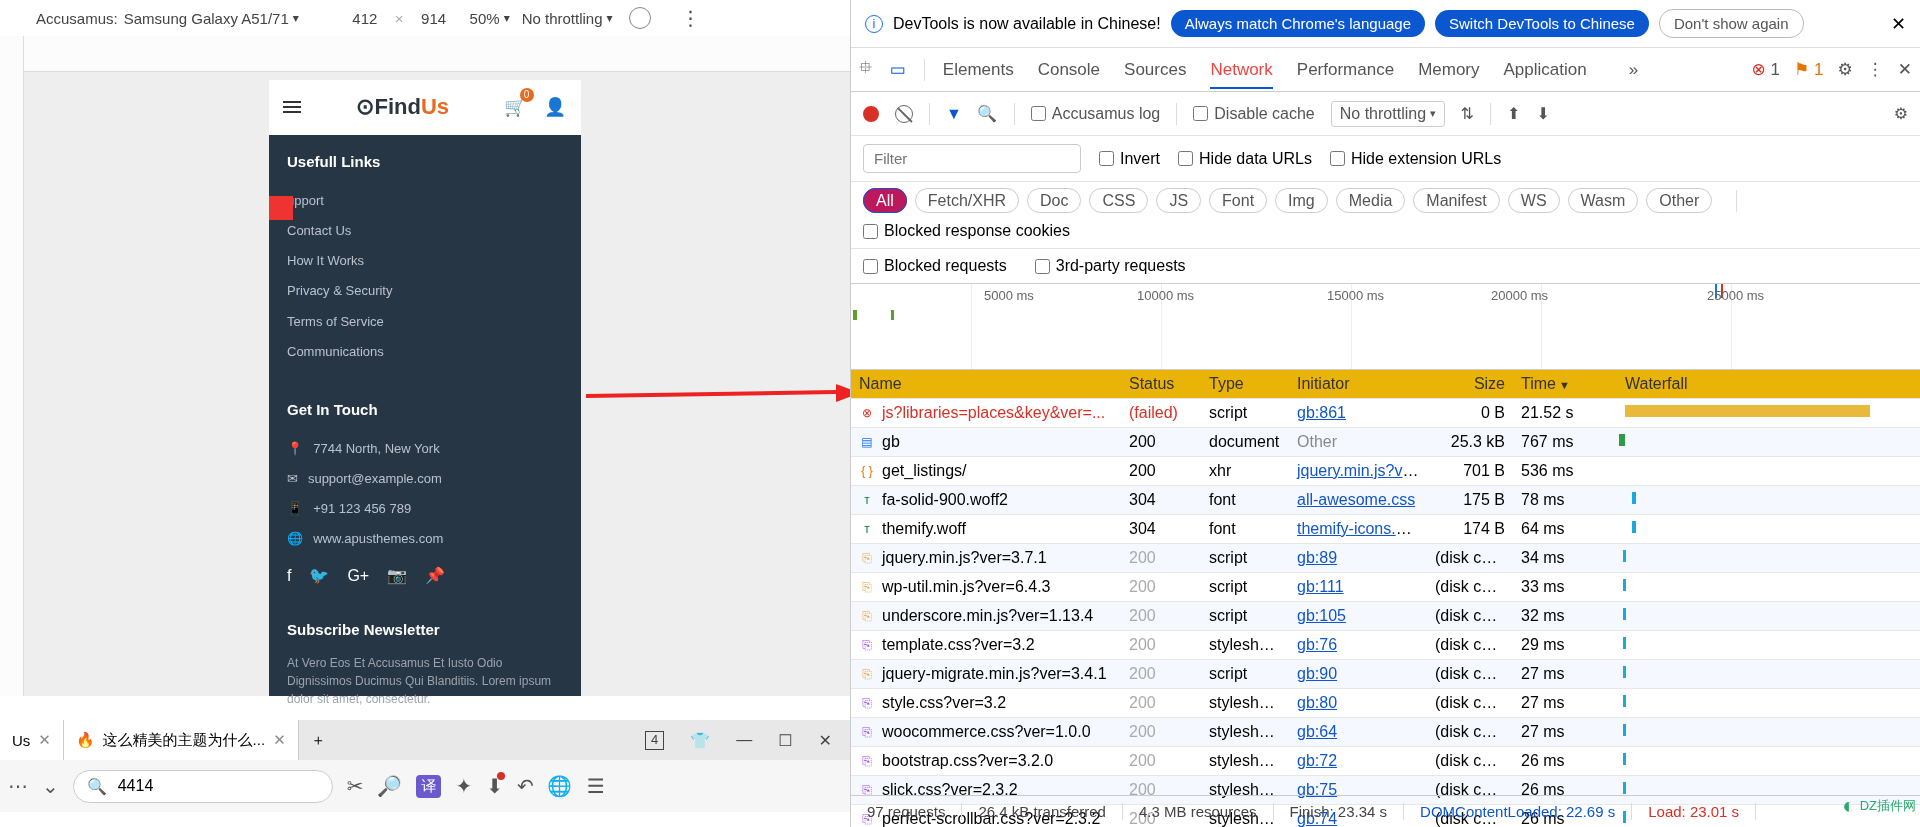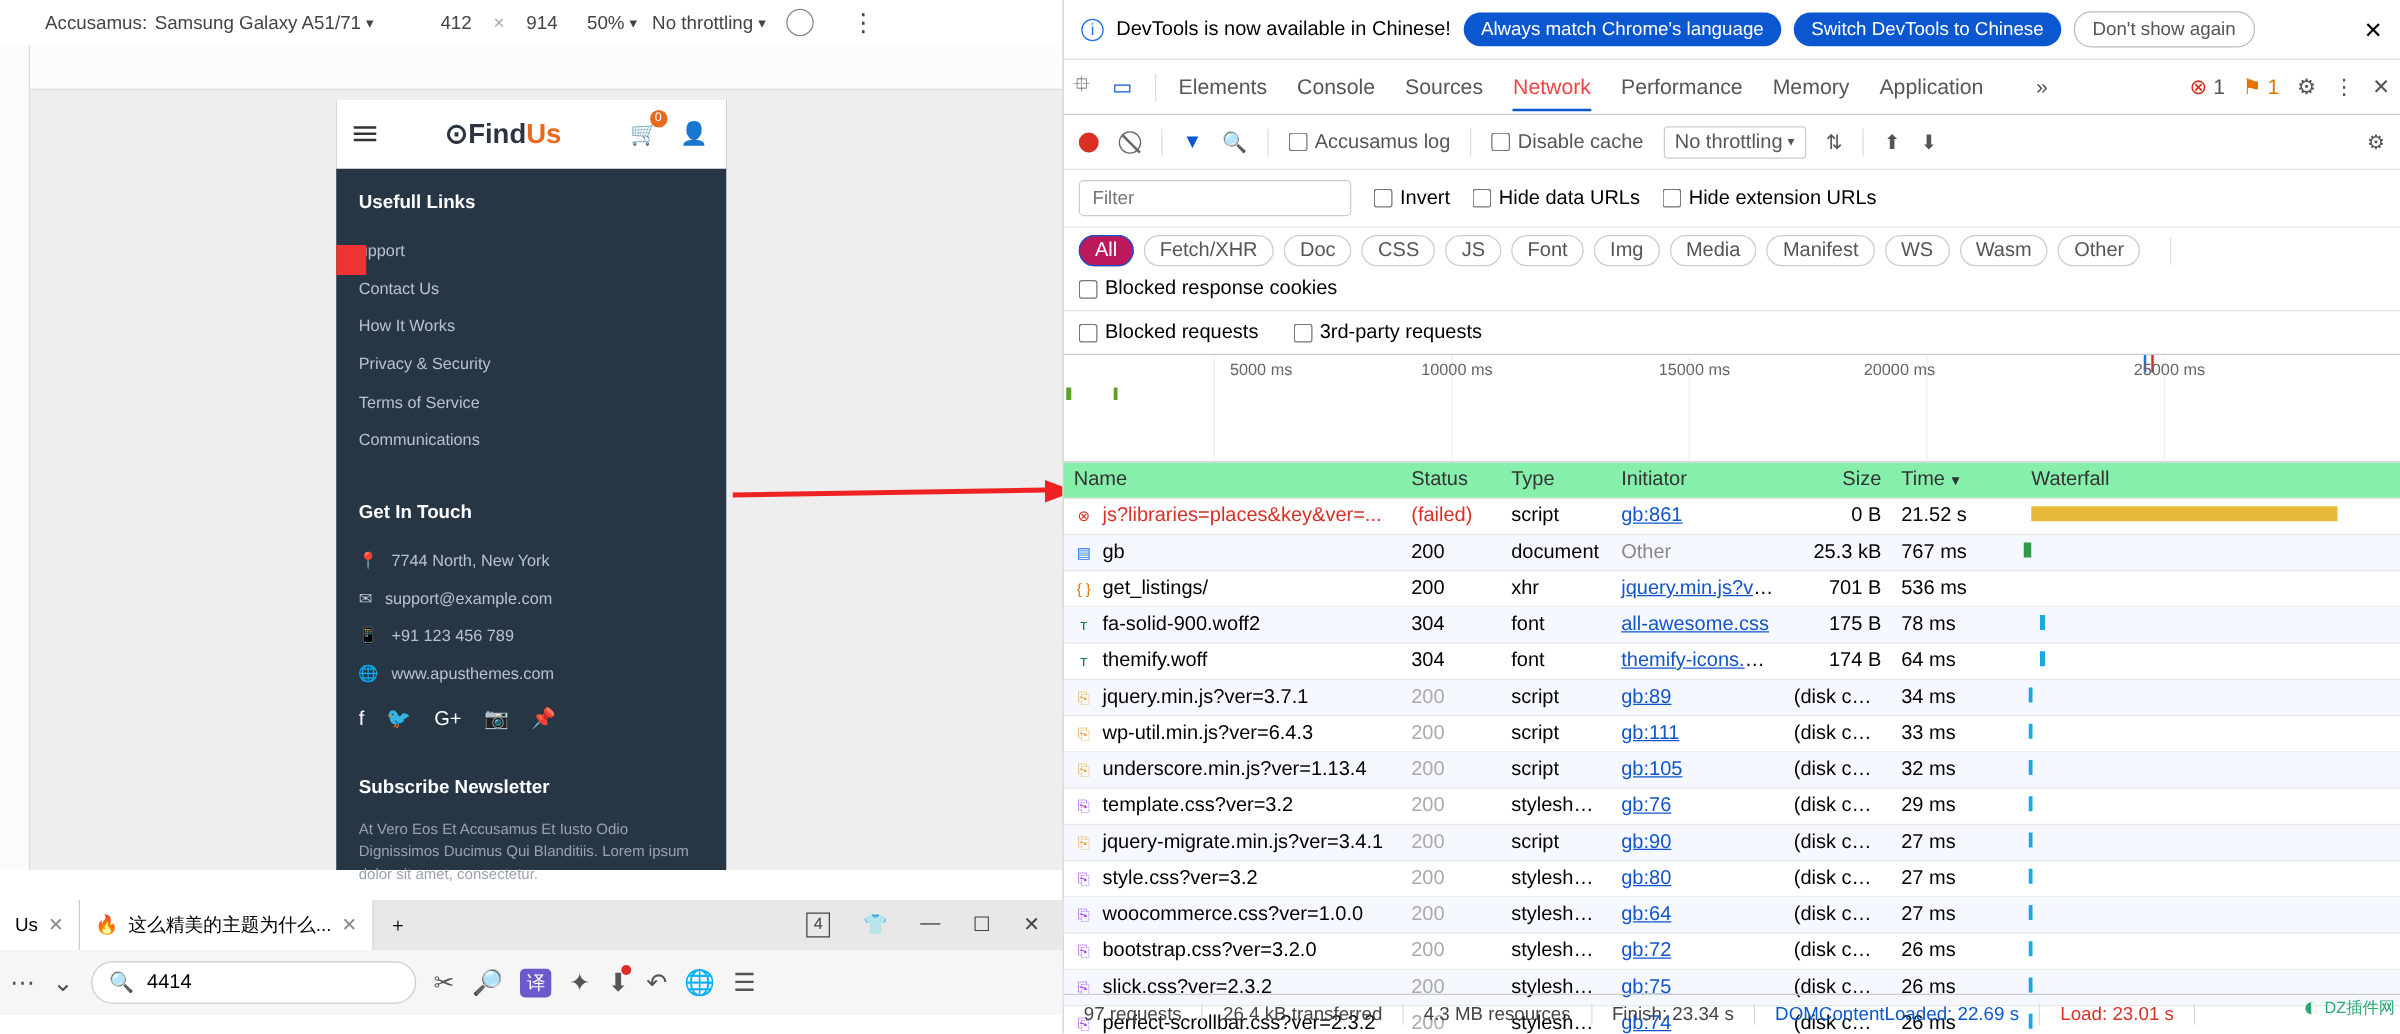--- a/index.html
+++ b/index.html
@@ -77,21 +77,21 @@
 .tl .grid{position:absolute;top:0;bottom:0;border-left:1px solid #eee;}
 .tl .bar{position:absolute;top:68px;height:14px;}
 .tl .m1{left:2px;width:4px;background:#5aa12c;top:26px;height:10px;}
 .tl .m2{left:40px;width:3px;background:#5aa12c;top:26px;height:10px;}
 .tl .ln1{left:864px;top:0;bottom:0;border-left:2px solid #1a73e8;}
 .tl .ln2{left:870px;top:0;bottom:0;border-left:2px solid #d93025;}
 
 
 .tbl{display:flex;flex-direction:column;font-size:16px;}
 .thead,.trow{display:grid;grid-template-columns: 270px 80px 88px 138px 86px 104px 1fr;border-bottom:1px solid #e8e8e8;}
-.thead{background:#86efac;font-weight:400;color:#333;}
+.thead{background:#eab308;font-weight:400;color:#333;}
 .thead>div,.trow>div{padding:5px 8px;white-space:nowrap;overflow:hidden;text-overflow:ellipsis;}
 .thead .time::after{content:" ▼";font-size:11px;}
 .trow:nth-child(even){background:#f5f9ff;}
 .trow .name{display:flex;align-items:center;gap:7px;}
 .ico-row{width:16px;height:16px;display:inline-flex;align-items:center;justify-content:center;font-size:12px;}
 .lnk{color:#1155cc;text-decoration:underline;}
 .fail{color:#d93025;}
 .sz{text-align:right;}
 .tm{text-align:left;}
 .wf{position:relative;}

